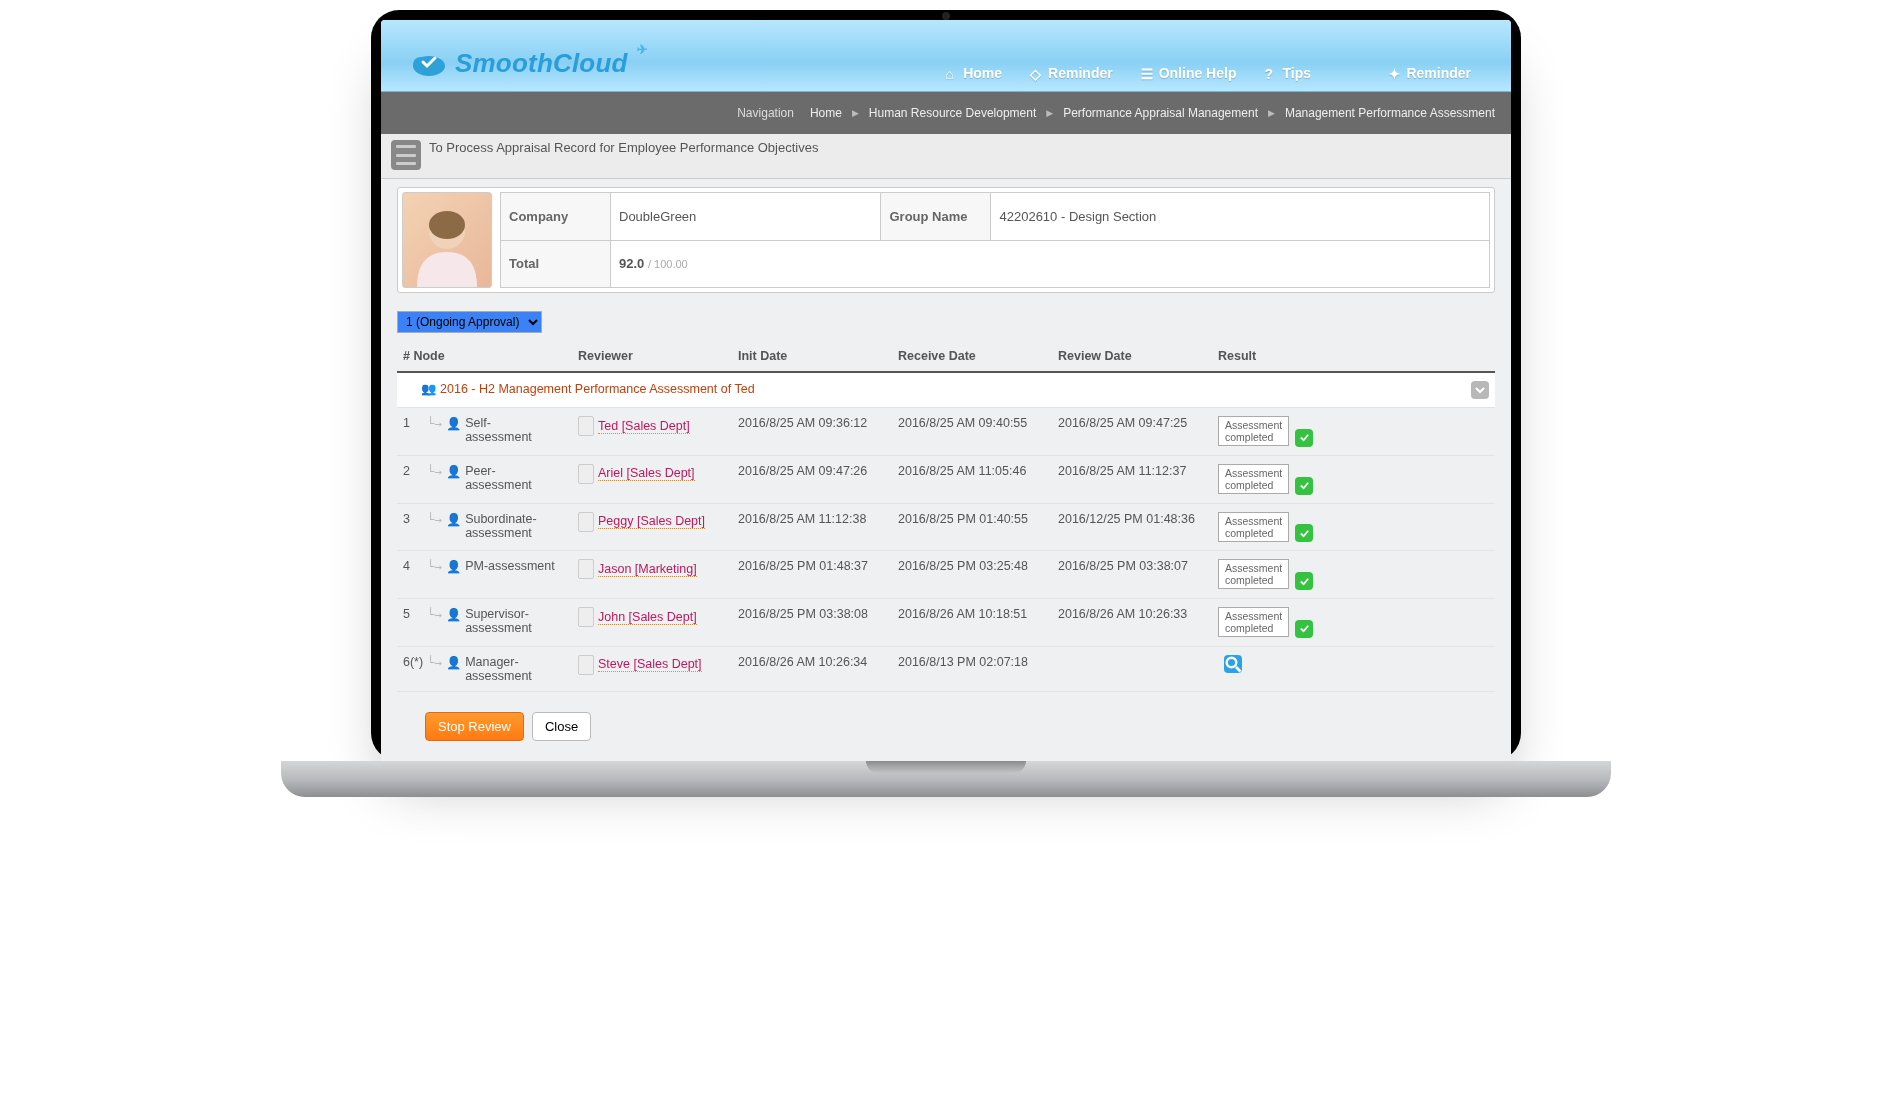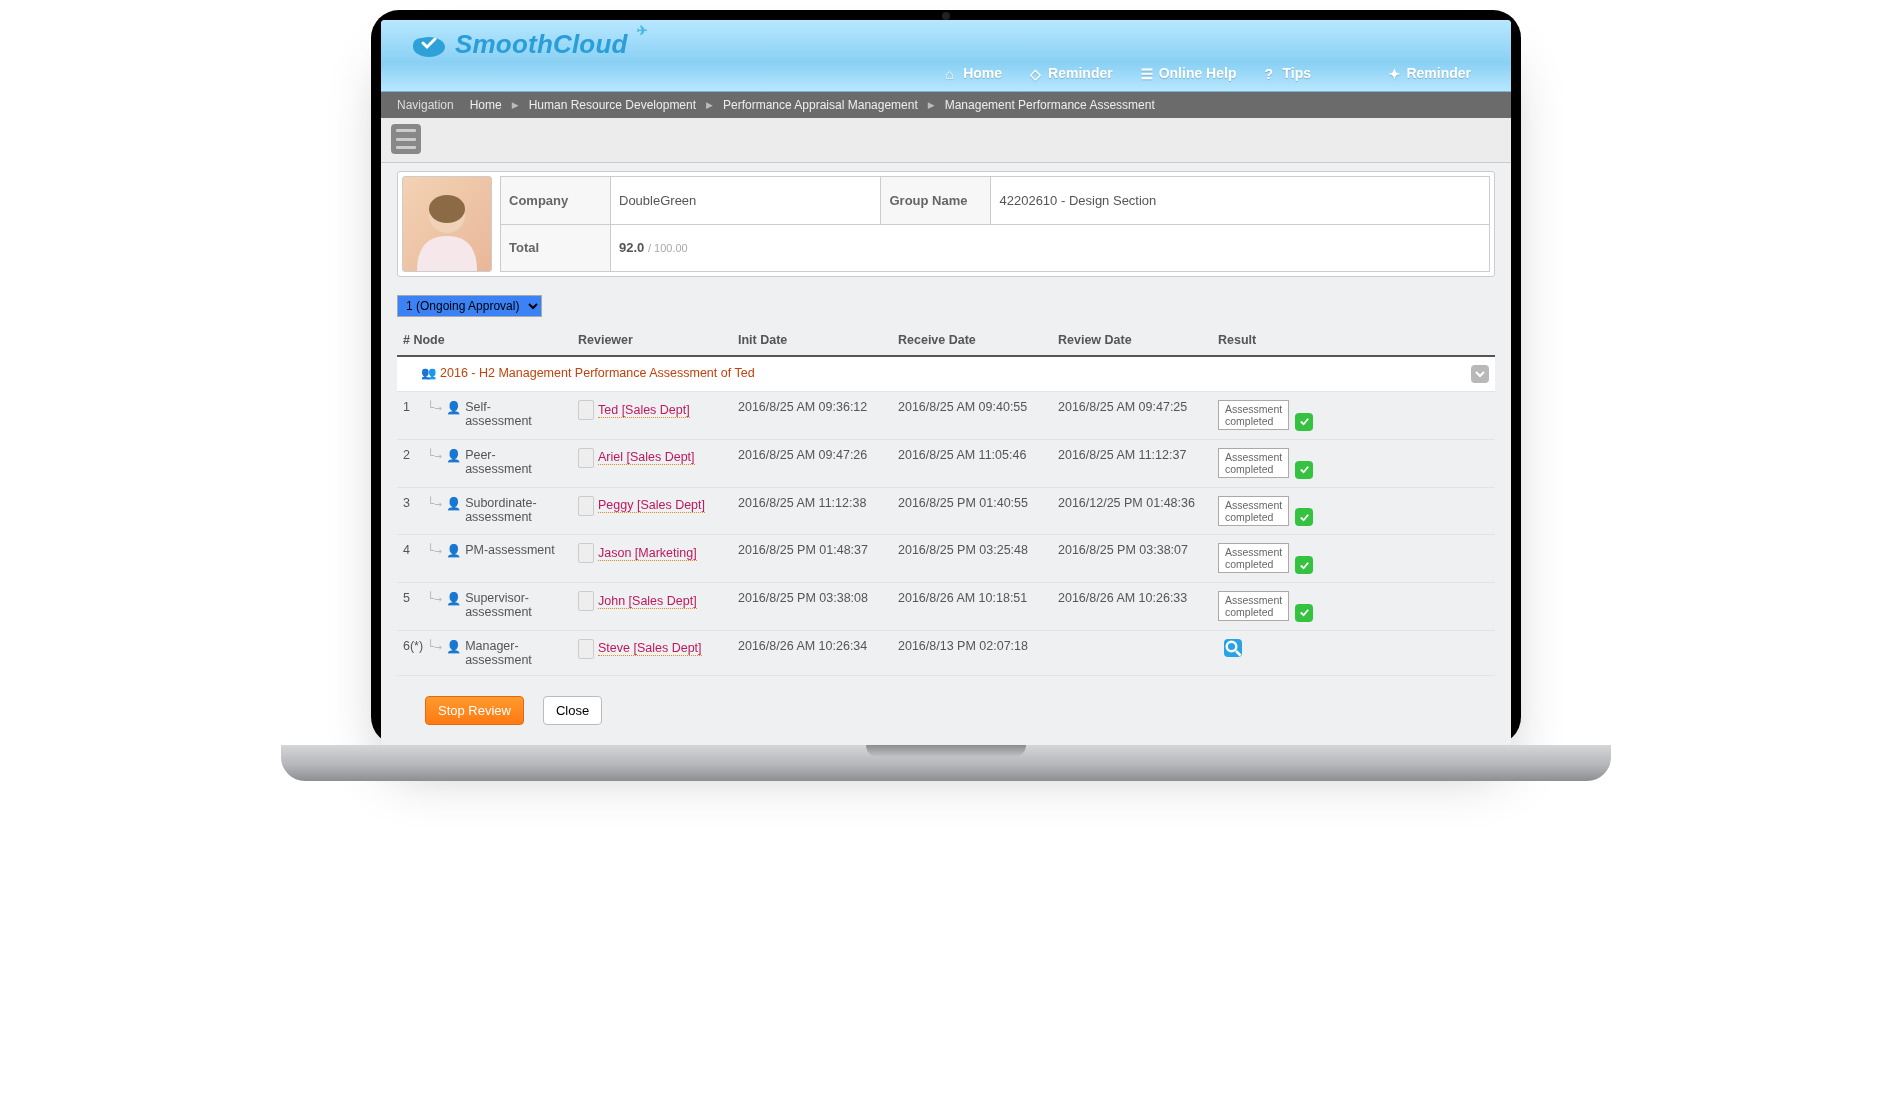--- a/index.html
+++ b/index.html
@@ -38,21 +38,21 @@
   .topbar {
     background: linear-gradient(#b8e7ff,#89d0f4 60%,#b8e7ff);
     height: 72px;
     position: relative;
     border-bottom: 1px solid #7ab7d6;
     display:flex;
     align-items:flex-end;
   }
   .logo {
     position:absolute;
-    top:9px; left:28px;
+    top:28px; left:28px;
     display:flex; align-items:center;
     font-weight:bold;
     color:#2a9ed9;
   }
   .logo svg { margin-right:6px; }
   .logo-text { font-size:26px; font-style:italic; letter-spacing:0.2px; }
   .logo-plane { position:absolute; top:-6px; right:-20px; color:#4db7e6; }
   .nav {
     margin-left:auto;
     margin-right:200px;
@@ -64,24 +64,25 @@
     color:#fff;
   }
   .nav a { color:#fff; text-decoration:none; display:flex; align-items:center; gap:4px; text-shadow:0 1px 1px rgba(0,0,0,0.2); cursor:pointer;}
   .nav .setting { position:absolute; right:40px; bottom:10px; }
   .nav-icon { width:14px; height:14px; display:inline-block; }
   
   .crumbbar {
     background:#6b6b6b;
     color:#eee;
     font-size:12px;
-    padding:6px 16px;
+    padding:14px 16px;
     display:flex;
     align-items:center;
     gap:10px;
+    justify-content:flex-end;
   }
   .crumbbar .nav-label { color:#ddd; margin-right:6px; }
   .crumbbar a { color:#eee; text-decoration:none; cursor:pointer;}
   .crumbbar .sep { color:#bbb; font-size:9px; }
   
   .pagehead {
     background:#ececec;
     border-bottom:1px solid #ccc;
     padding:4px 10px 8px 10px;
     display:flex;
@@ -191,21 +192,21 @@
   }
   .collapse-badge{
     display:inline-flex;width:18px;height:18px;background:#b8b8b8;border-radius:4px;
     align-items:center;justify-content:center;
   }
   .group-row td { background:#fff; }
   .group-row .node-title { font-weight:normal; color:#c2410c; }
   .user-icon{color:#2aa3e6;}
 
   
-  .actions { margin-top:20px; display:flex; gap:19px;padding-left:28px; }
+  .actions { margin-top:20px; display:flex; gap:8px;padding-left:28px; }
   .btn {
     border:1px solid #bbb;
     padding:6px 12px;
     border-radius:4px;
     font-size:13px;
     cursor:pointer;
     background:#fff;
   }
   .btn-primary {
     background:linear-gradient(#ff9a2e,#ff7a12);
@@ -283,20 +284,21 @@
       <a>Management Performance Assessment</a>
     </div>
 
     <div class="pagehead">
       <div class="server-icon">
             <span></span>
             <span></span>
             <span></span>
           </div>
       <div style="flex:1;">
+        <div class="pagehead-sub">To Process Appraisal Record for Employee Performance Objectives</div>
       </div>
     </div>
 
     <div class="content">
 
       
       <div class="info-grid">
         <div class="avatar">
           <svg viewBox="0 0 80 90">
                 <circle cx="40" cy="34" r="18" fill="#f0d2b8"></circle>

